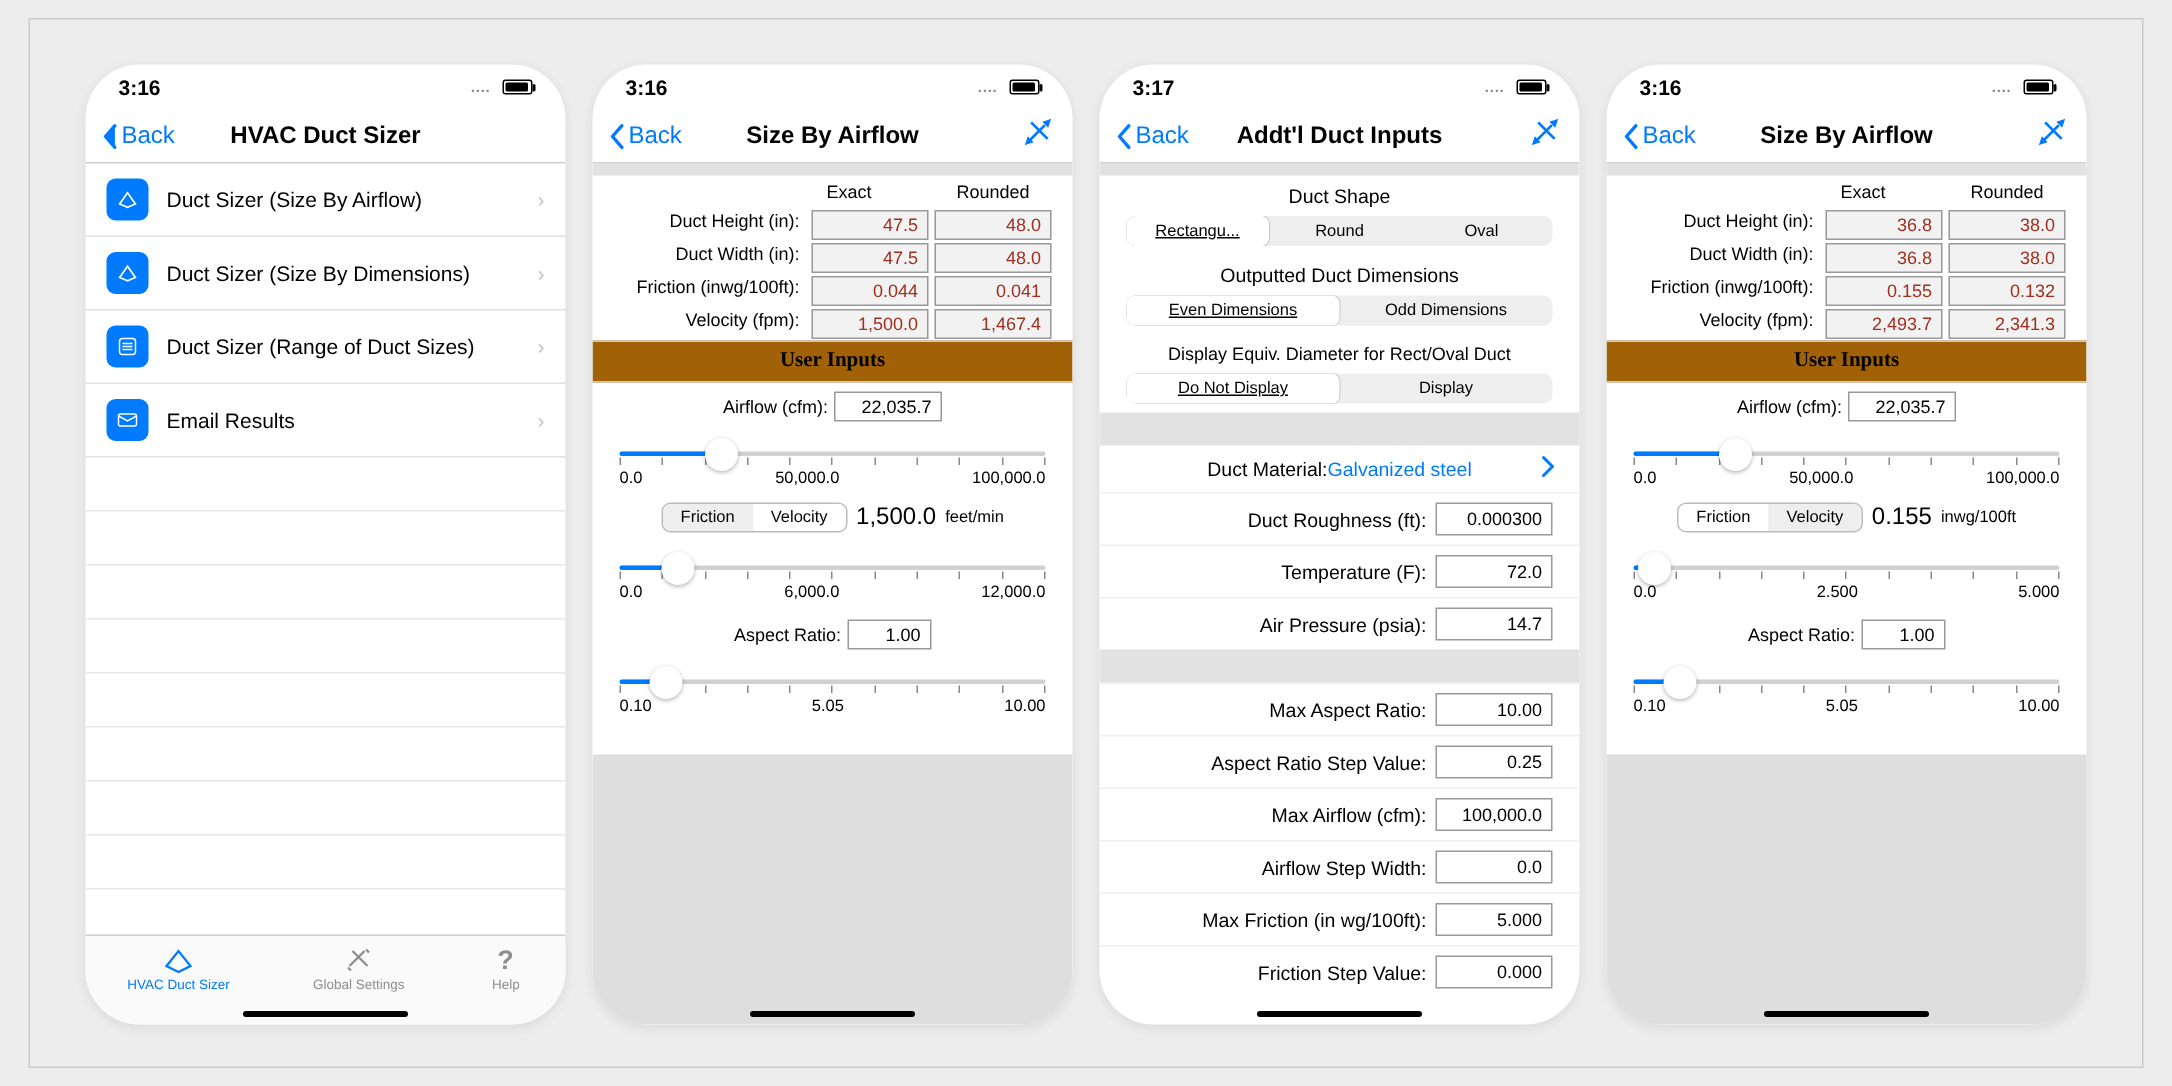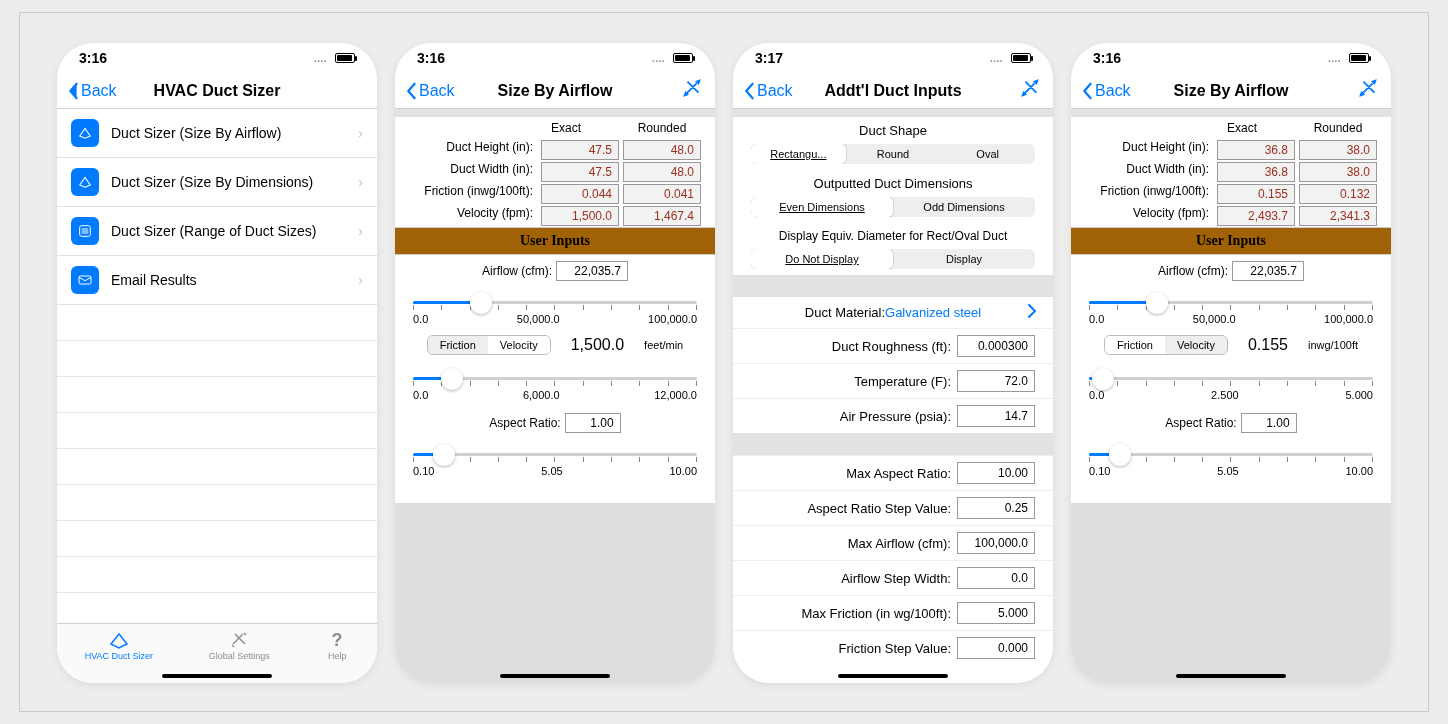--- a/index.html
+++ b/index.html
@@ -180,21 +180,21 @@
   .fieldrow {
     display:flex; align-items:center; justify-content:flex-end;
     padding: 6px 18px; gap:6px; font-size:13px;
     border-top: 0.5px solid #eee;
   }
   .fieldrow .flbl { text-align:right;}
   .fieldrow .fin { width:78px; height:22px; border:0.5px solid #999; text-align:right; padding-right:6px; font-size:12px; line-height:21px;}
   .matline { display:flex; align-items:center; justify-content:center; padding:8px 14px; font-size:13px; position:relative;}
   .matline .matval { color:#007aff;}
   .matline .chv { position:absolute; right:16px; color:#007aff;}
-  .seglabelrow { display:flex; align-items:center; justify-content:center; gap:20px; padding:4px 0;}
+  .seglabelrow { display:flex; align-items:center; justify-content:center; gap:6px; padding:4px 0;}
   .unitlabel { font-size:11px; color:#000;}
 </style>
 </head>
 <body>
 
 <div class="frame">
 
   <div class="phone">
     <div class="statusbar">
       <span>3:16</span>

